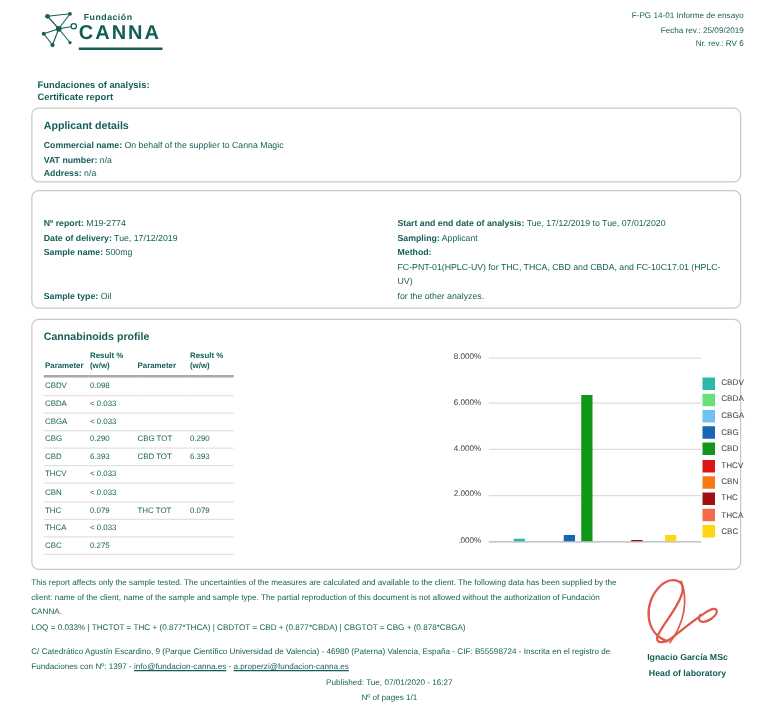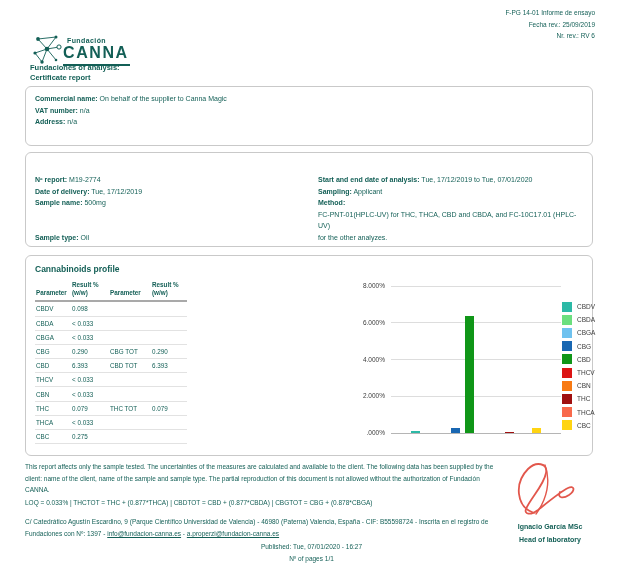--- a/index.html
+++ b/index.html
@@ -2,21 +2,21 @@
 <html><head>
 <meta charset="utf-8">
 <style>
   html,body { margin:0; padding:0; background:#fff; }
   .page {
     position:relative; width:623px; height:572px; background:#ffffff;
     font-family:"Liberation Sans", sans-serif; color:#135F56; overflow:hidden;
   }
   
   .doc-ref { position:absolute; top:7px; right:28px; text-align:right; font-size:6.5px; line-height:1.8; }
-  .logo { position:absolute; left:30px; top:31px; width:110px; height:46px; }
+  .logo { position:absolute; left:30px; top:5px; width:110px; height:46px; }
   .logo svg { position:absolute; left:0; top:0; }
   .logo-fundacion { position:absolute; left:37px; top:6px; font-size:7px; font-weight:700; letter-spacing:.4px; }
   .logo-canna { position:absolute; left:33px; top:13px; font-size:16px; font-weight:700; letter-spacing:1.6px; }
   .logo-underline { position:absolute; left:33px; top:33px; width:67px; height:2px; background:#135F56; }
   .cert-title { position:absolute; left:30px; top:63px; font-size:7.5px; font-weight:700; line-height:1.35; }
   
   .box { position:absolute; left:25px; width:568px; border:1px solid #c9c9c9; border-radius:6px; box-sizing:border-box; padding:6px 9px; }
   .box-title { font-size:8.5px; font-weight:700; margin:2px 0 6px 0; }
   .frow { font-size:7px; line-height:11.5px; white-space:nowrap; }
   .frow b { font-weight:700; }
@@ -89,20 +89,21 @@
     <div class="logo-canna">CANNA</div>
     <div class="logo-underline"></div>
   </div>
 
   <div class="cert-title">
     <div>Fundaciones of analysis:</div>
     <div>Certificate report</div>
   </div>
 
   <div class="box" id="box-applicant">
+    <div class="box-title">Applicant details</div>
     <div class="frow"><b>Commercial name:</b> <span>On behalf of the supplier to Canna Magic</span></div>
     <div class="frow"><b>VAT number:</b> <span>n/a</span></div>
     <div class="frow"><b>Address:</b> <span>n/a</span></div>
   </div>
 
   <div class="box" id="box-sample">
     <div class="s-left">
       <div class="frow"><b>Nº report:</b> <span>M19-2774</span></div>
       <div class="frow"><b>Date of delivery:</b> <span>Tue, 17/12/2019</span></div>
       <div class="frow"><b>Sample name:</b> <span>500mg</span></div>

